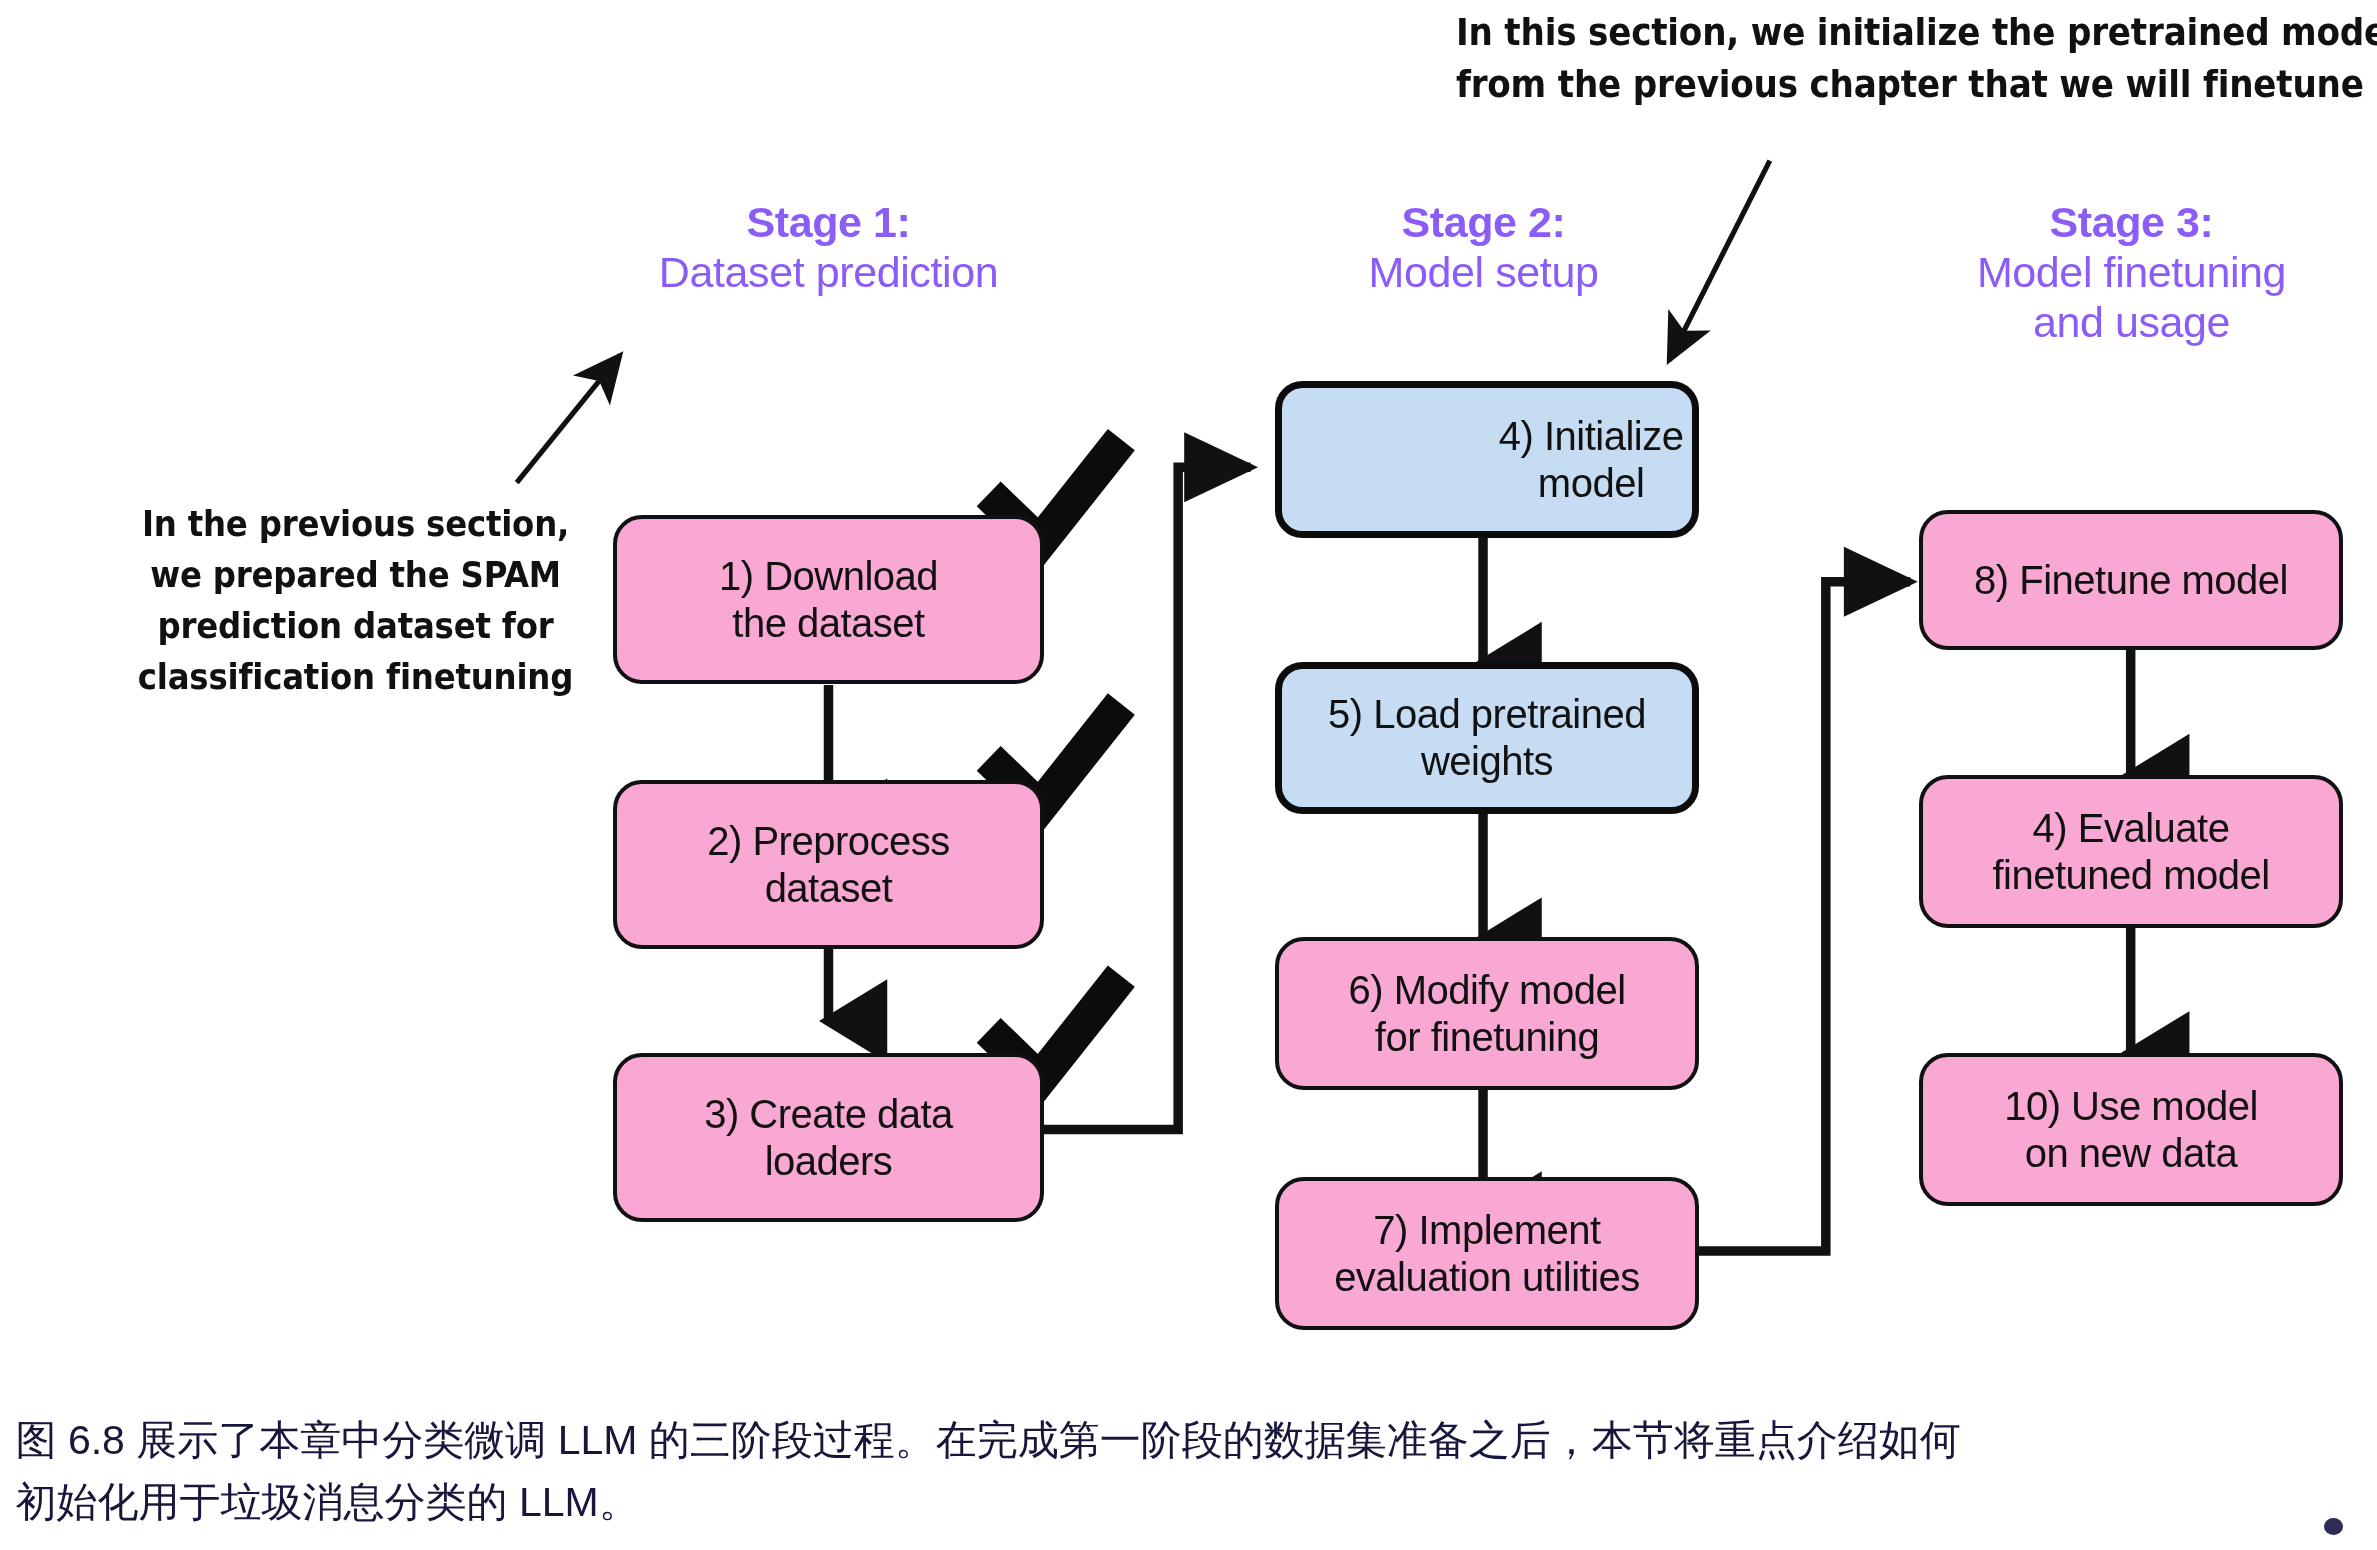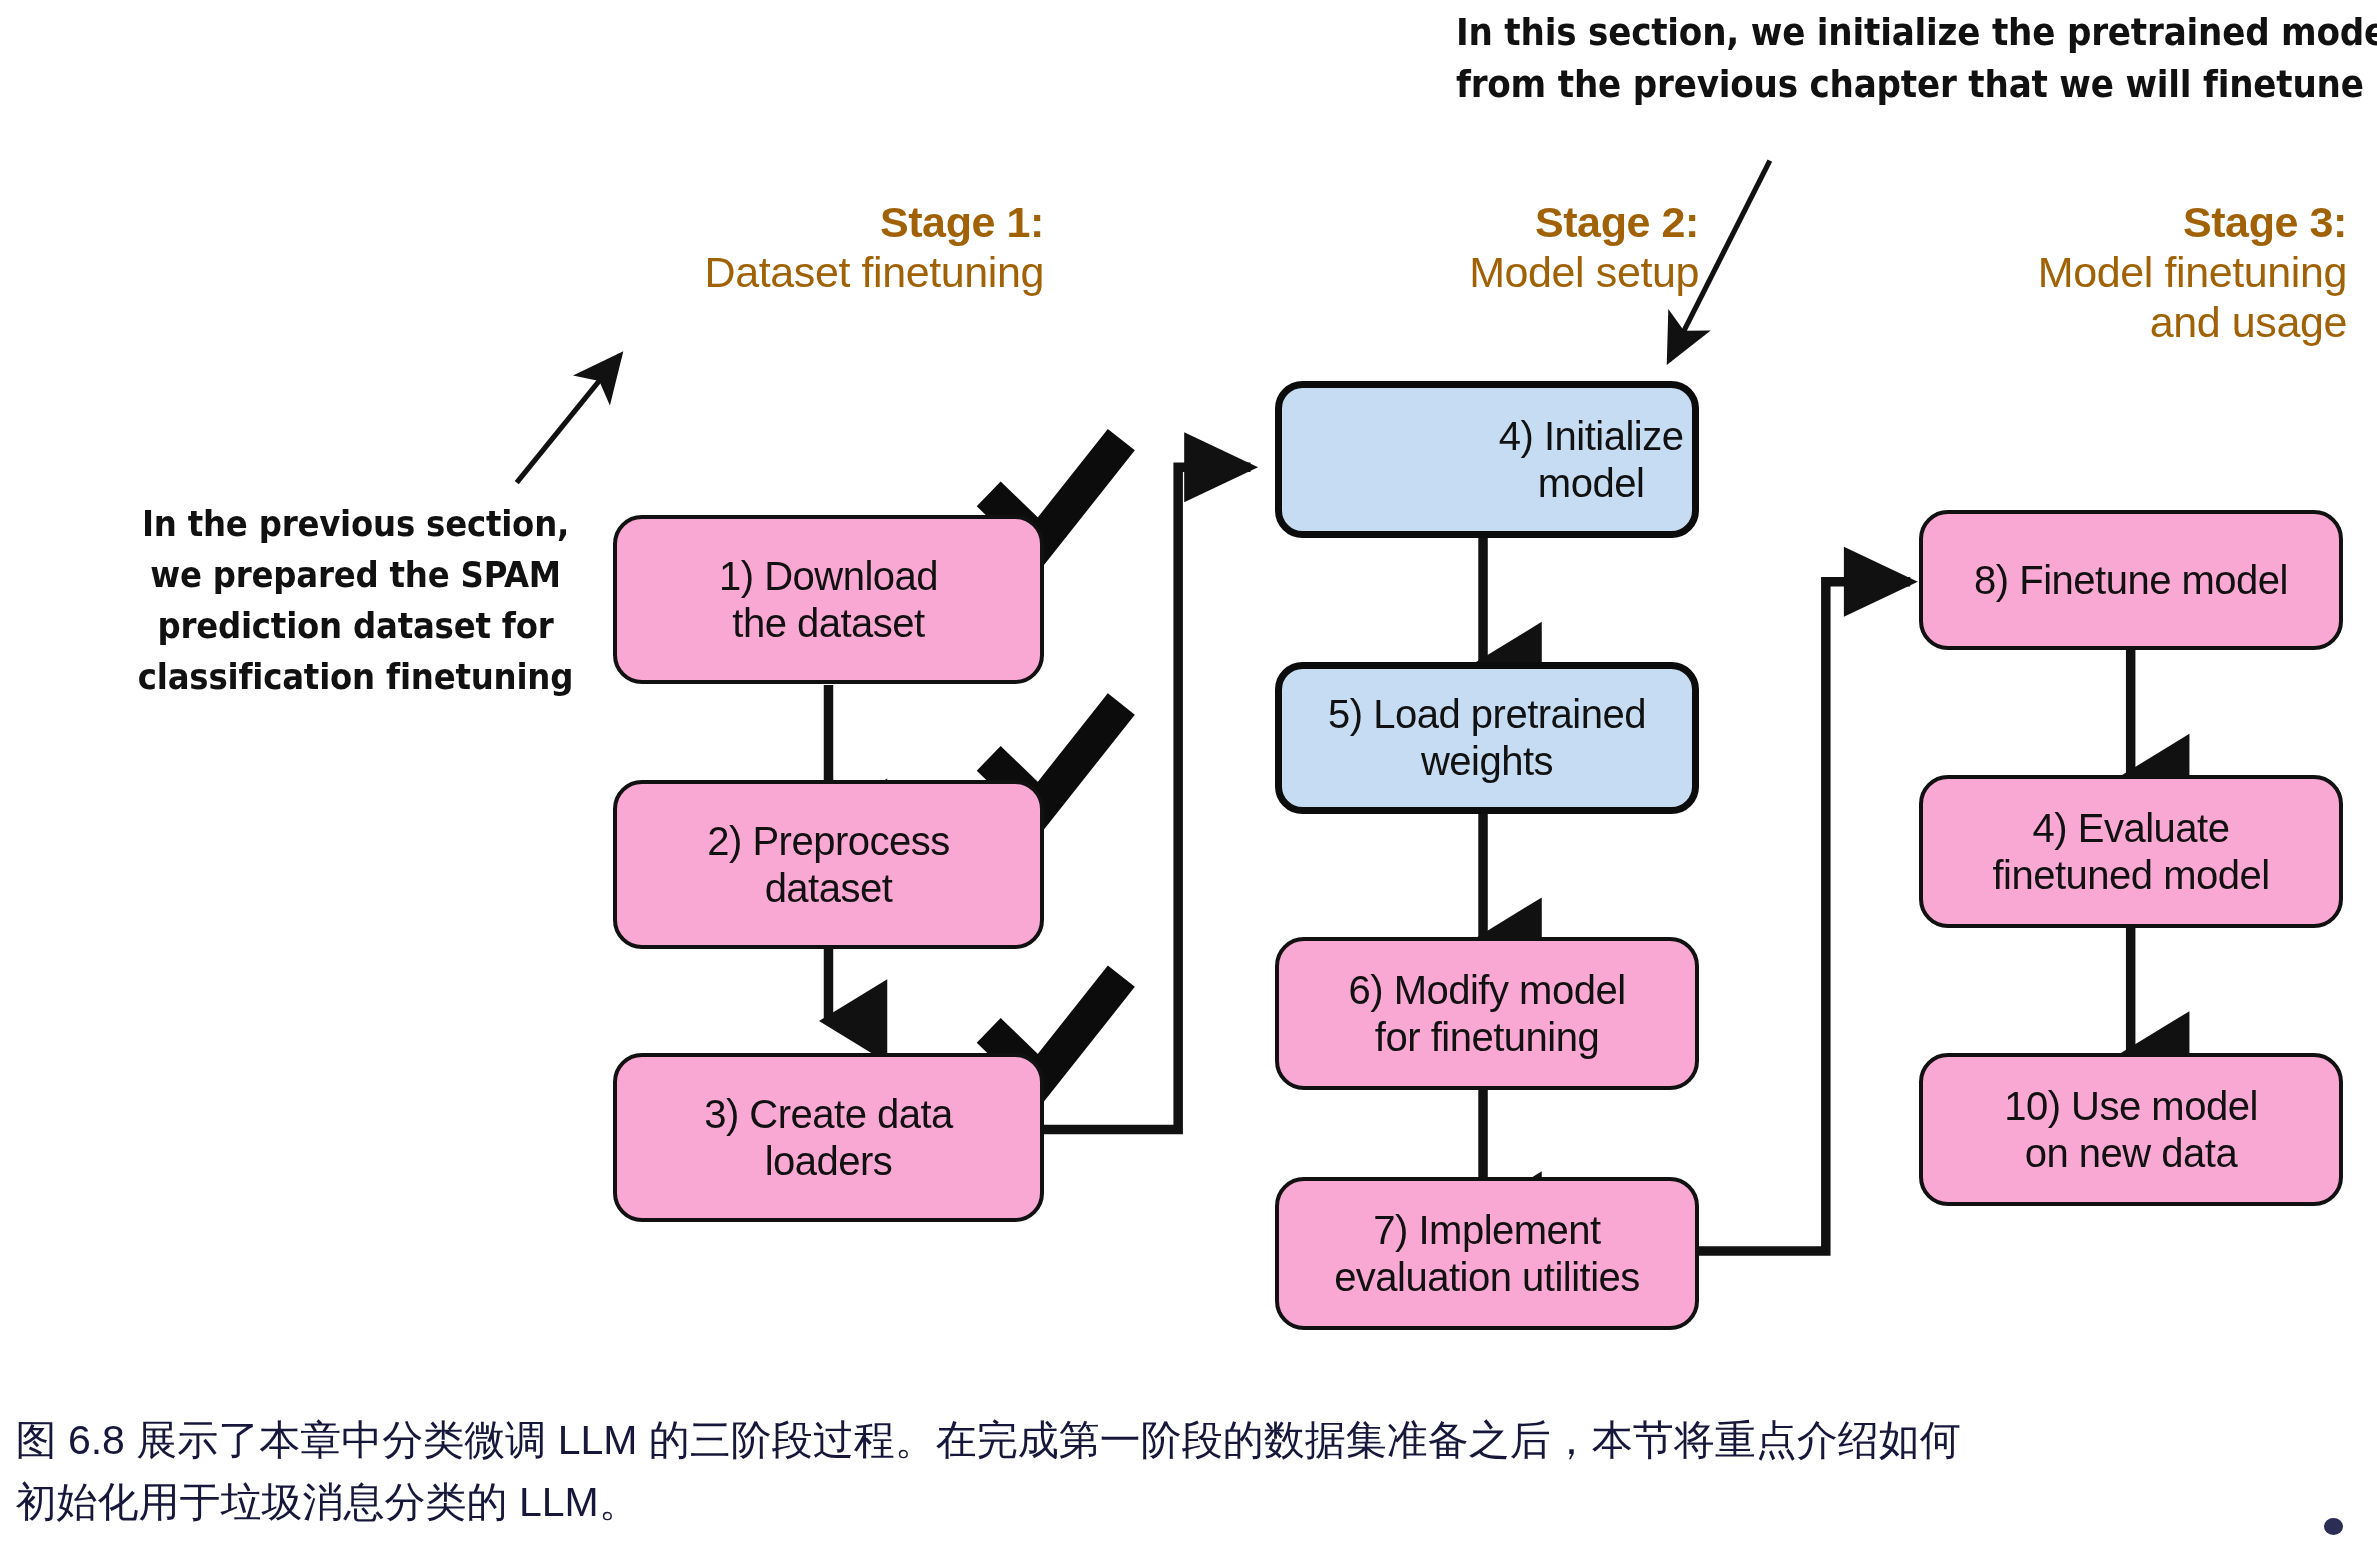--- a/index.html
+++ b/index.html
@@ -28,23 +28,23 @@
     position: absolute;
     left: 0; top: 0;
     width: 2377px;
     height: 1551px;
     pointer-events: none;
   }
 
   
   .stage-header {
     position: absolute;
-    text-align: right;
+    text-align: center;
     line-height: 1.16;
-    color: #a16207;
+    color: #8b5cf6;
   }
   .stage-header .stage-title {
     display: block;
     font-weight: bold;
     font-size: 43px;
     letter-spacing: -0.4px;
   }
   .stage-header .stage-sub {
     display: block;
     font-weight: normal;
@@ -161,21 +161,21 @@
 
   <div class="annot left-note" style="left:121px; top:498px; width:469px;">
     <span class="annot-line">In the previous section,</span>
     <span class="annot-line">we prepared the SPAM</span>
     <span class="annot-line">prediction dataset for</span>
     <span class="annot-line">classification finetuning</span>
   </div>
 
   <div class="stage-header" style="left:613px; top:198px; width:431px;">
     <span class="stage-title">Stage 1:</span>
-    <span class="stage-sub">Dataset finetuning</span>
+    <span class="stage-sub">Dataset prediction</span>
   </div>
 
   <div class="stage-header" style="left:1268px; top:198px; width:431px;">
     <span class="stage-title">Stage 2:</span>
     <span class="stage-sub">Model setup</span>
   </div>
 
   <div class="stage-header" style="left:1916px; top:198px; width:431px;">
     <span class="stage-title">Stage 3:</span>
     <span class="stage-sub">Model finetuning</span>

